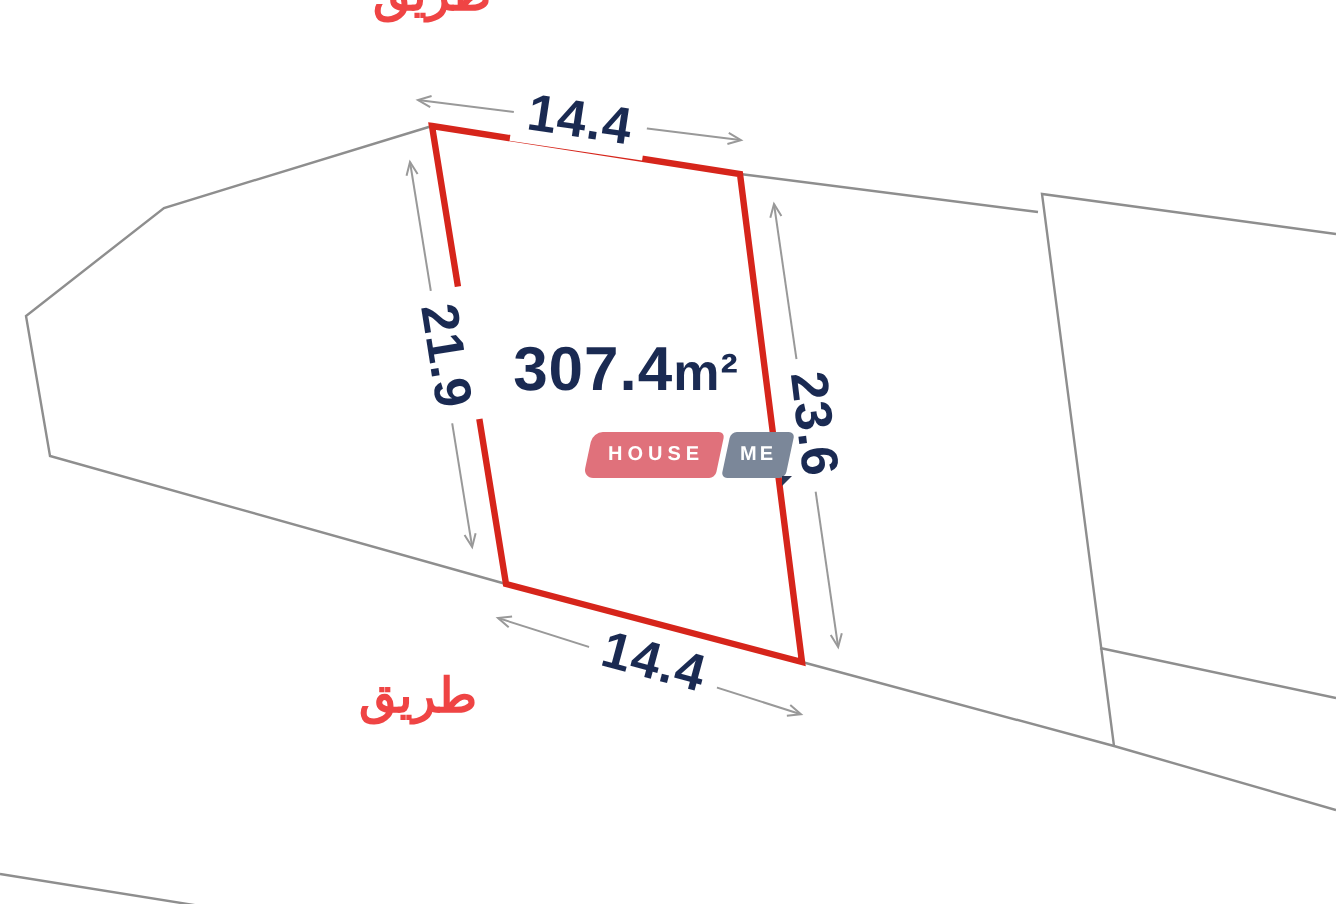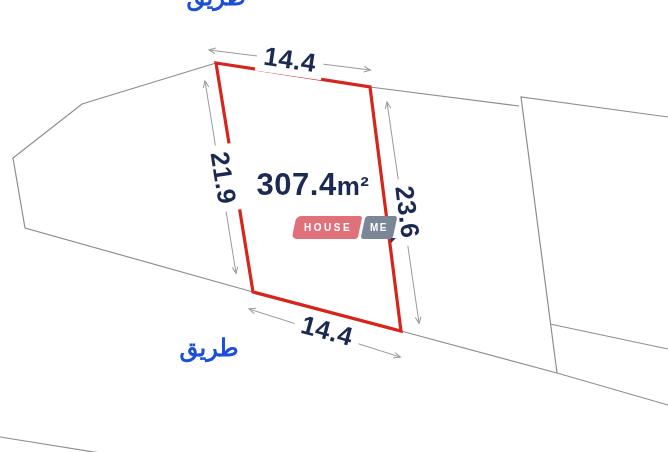--- a/index.html
+++ b/index.html
@@ -32,21 +32,21 @@
     left:313px; top:185px;
     transform:translate(-50%,-50%);
     font-size:31px;
     letter-spacing:0.5px;
   }
   .area-label .unit{font-size:26px;}
   .road{
     font-family:Liberation Sans, sans-serif;
     font-size:24px;
     font-weight:bold;
-    color:#1d4ed8;
+    color:#ef4444;
     position:absolute;
     white-space:nowrap;
   }
   .road-top   {left:216px; top:-17px; transform:translateX(-50%);}
   .road-bottom{left:209px; top:334px; transform:translateX(-50%);}
   
   .logo{
     position:absolute;
     left:294px; top:216px;
     display:flex;

